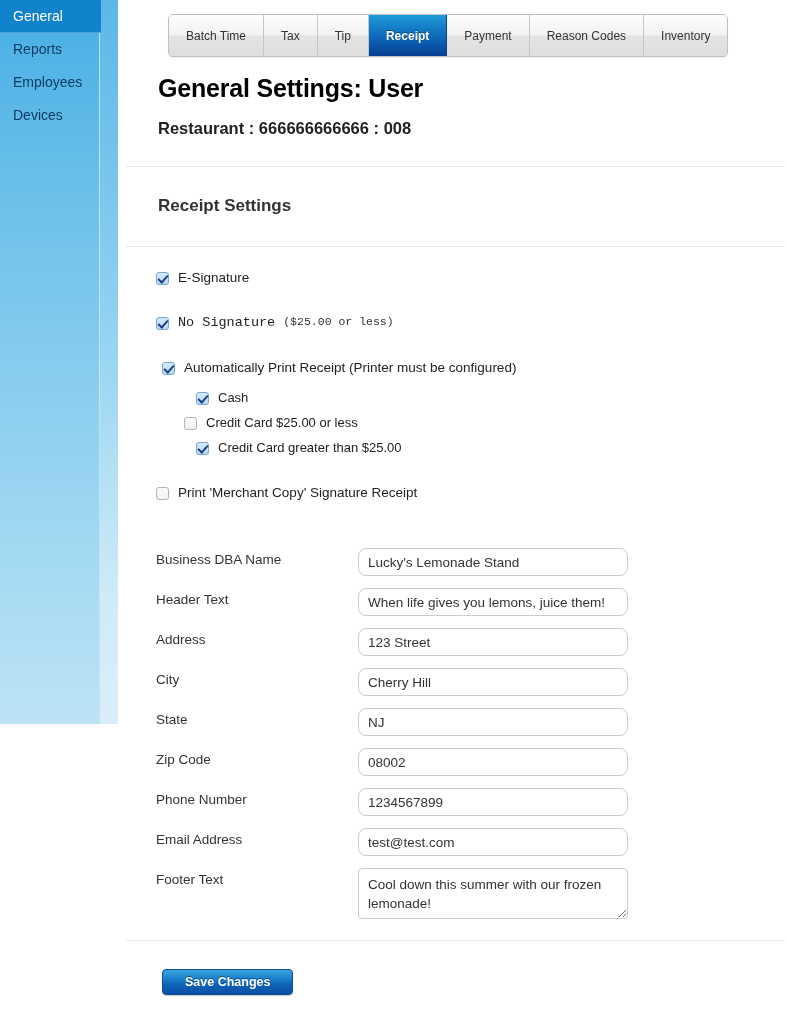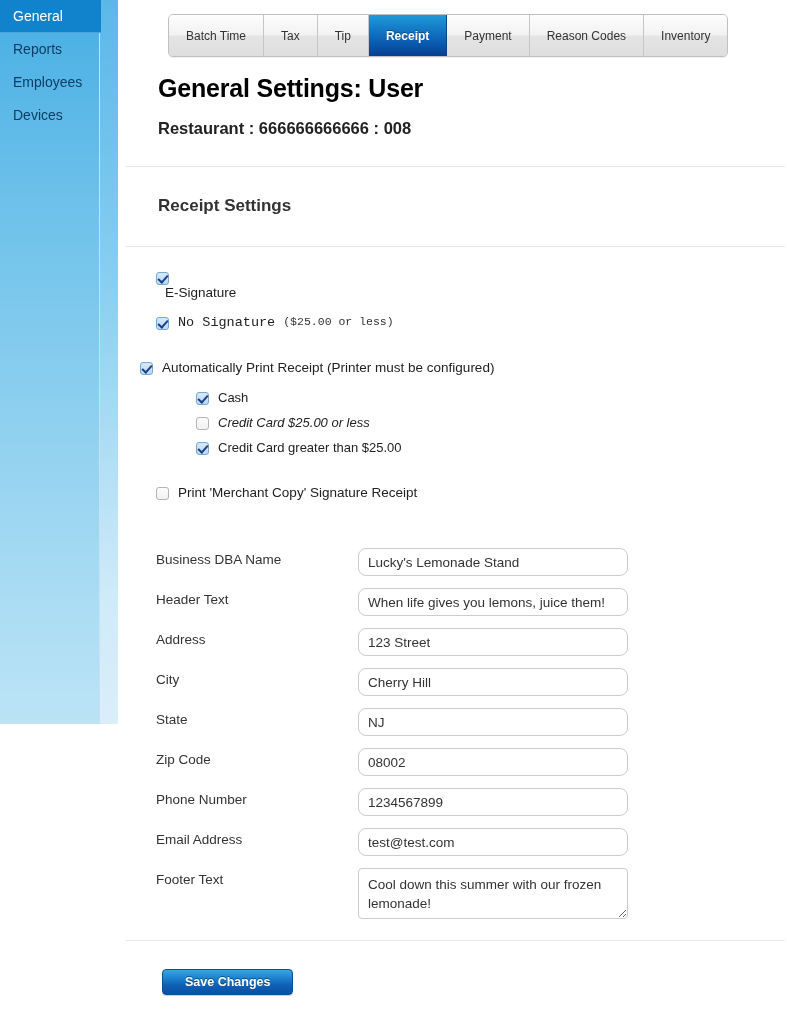--- a/index.html
+++ b/index.html
@@ -298,42 +298,42 @@
     </div>
   </div>
 
   <div id="page-title">General Settings: User</div>
   <div id="page-subtitle">Restaurant : 666666666666 : 008</div>
 
   <div class="hrule" id="hrule-1"></div>
   <div id="section-title">Receipt Settings</div>
   <div class="hrule" id="hrule-2"></div>
 
-  <div class="cbrow" style="left:38px; top:270px;flex-direction:column;">
+  <div class="cbrow" style="left:38px; top:270px;">
     <span class="cbox on"></span>
     <span class="cblabel">E-Signature</span>
   </div>
 
   <div class="cbrow" style="left:38px; top:315px;font-family:Liberation Mono, monospace;">
     <span class="cbox on"></span>
     <span class="cblabel">No Signature</span>
     <span class="cbnote">($25.00 or less)</span>
   </div>
 
-  <div class="cbrow" style="left:22px; top:360px;align-items:flex-end;">
+  <div class="cbrow" style="left:44px; top:360px;align-items:flex-end;">
     <span class="cbox on"></span>
     <span class="cblabel">Automatically Print Receipt (Printer must be configured)</span>
   </div>
 
   <div class="cbrow sub" style="left:78px; top:390px;">
     <span class="cbox on"></span>
     <span class="cblabel">Cash</span>
   </div>
 
-  <div class="cbrow sub" style="left:78px; top:415px;font-style:italic;">
+  <div class="cbrow sub" style="left:66px; top:415px;">
     <span class="cbox off"></span>
     <span class="cblabel">Credit Card $25.00 or less</span>
   </div>
 
   <div class="cbrow sub" style="left:78px; top:440px;">
     <span class="cbox on"></span>
     <span class="cblabel">Credit Card greater than $25.00</span>
   </div>
 
   <div class="cbrow" style="left:38px; top:485px;">

